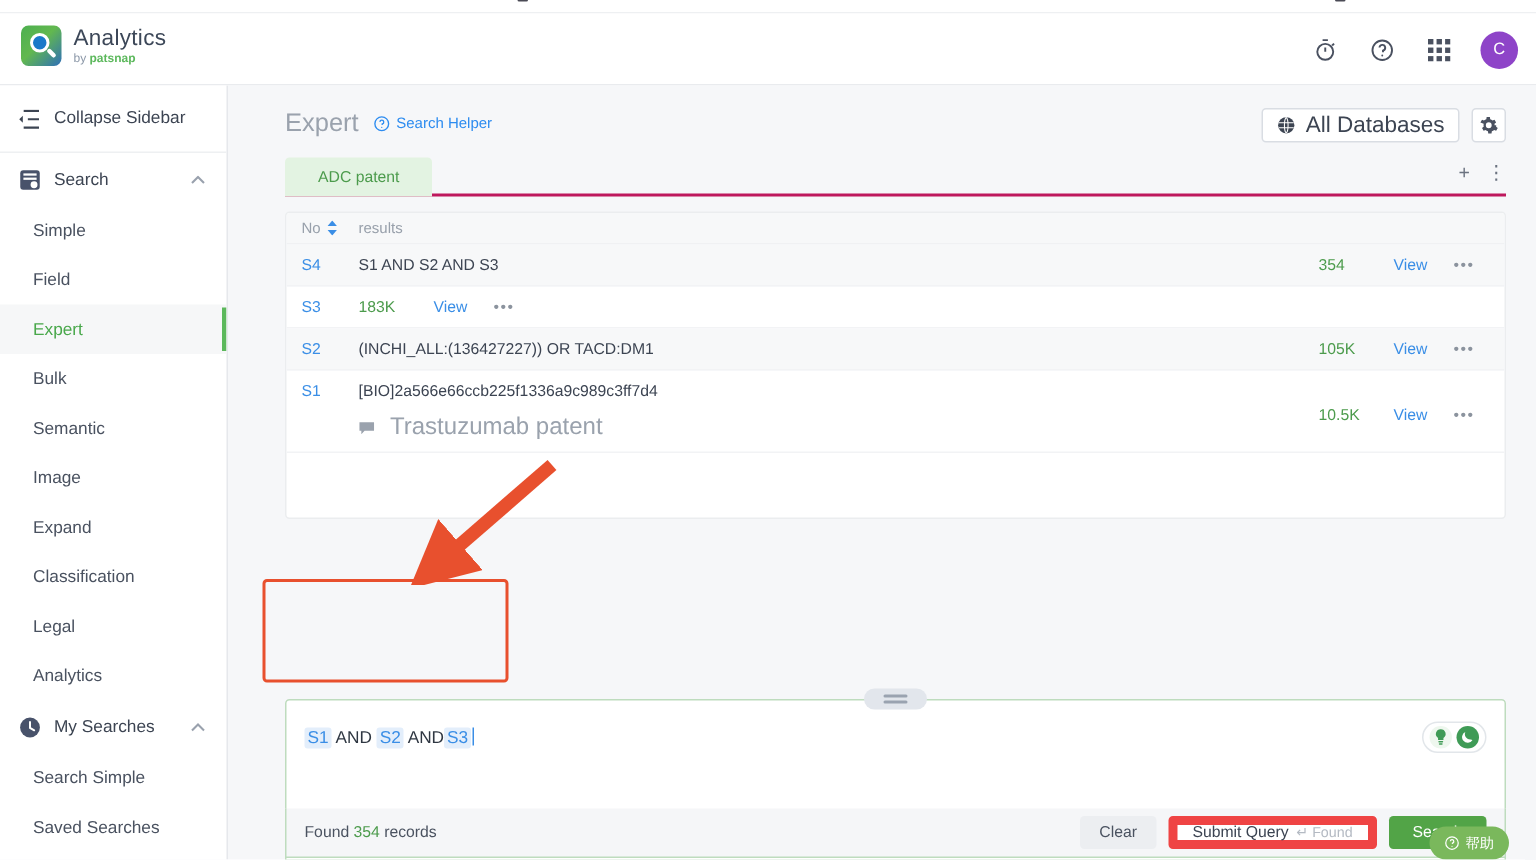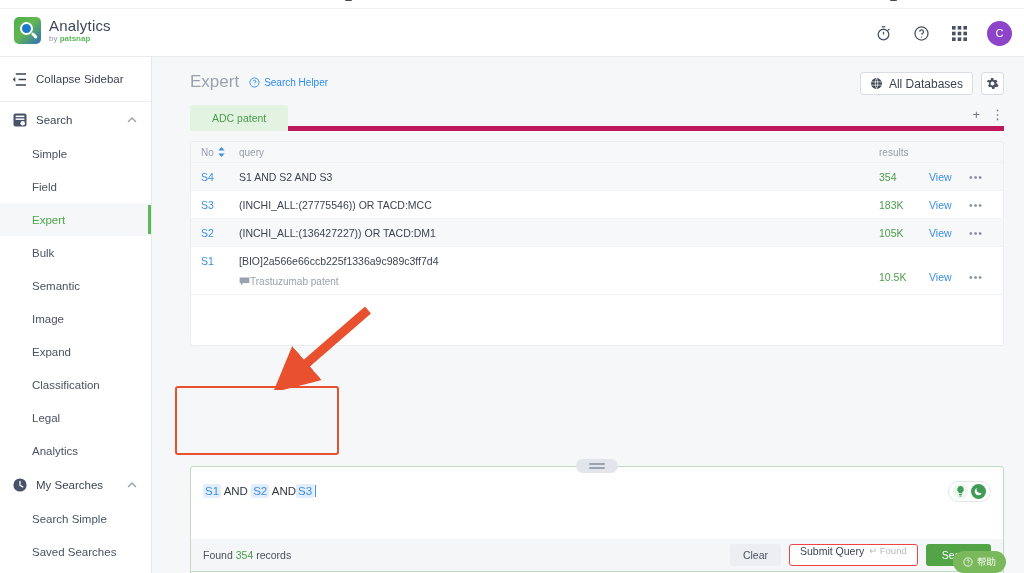--- a/index.html
+++ b/index.html
@@ -43,41 +43,41 @@
   
   .sidebar { position:absolute; left:0; top:57px; width:152px; height:516px;
              background:#fff; border-right:1px solid #e6e8ec; overflow:hidden; }
   .collapse-row { height:45px; display:flex; align-items:center; gap:9px; padding-left:12px;
                   border-bottom:1px solid #eef0f2; cursor:pointer;}
   .collapse-row .label { font-size:11.5px; color:#3c4452; }
   .sb-group { height:35px; display:flex; align-items:center; padding-left:12px; cursor:pointer; }
   .sb-group .gi { width:15px; height:15px; margin-right:9px; display:flex; align-items:center; justify-content:center;}
   .sb-group .gl { font-size:11.5px; color:#3c4452; flex:1; }
   .sb-group .chev { margin-right:14px; color:#99a1ad; font-size:9px; }
-  .sb-item { height:33px; display:flex; align-items:center; padding-left:32px;
+  .sb-item { height:33px; display:flex; align-items:center; padding-left:22px;
              font-size:11.5px; color:#4a5260; cursor:pointer; position:relative;}
   .sb-item.active { color:#49a84b; background:#f6f7f8; }
   .sb-item.active::after { content:""; position:absolute; right:0; top:2px; bottom:2px; width:3px; background:#5cb85c;}
 
   
   .main { position:absolute; left:152px; top:57px; width:872px; height:516px; background:#f6f7f9; }
 
   .page-head { position:absolute; left:38px; top:15px; display:flex; align-items:center; gap:10px; }
   .page-title { font-size:17px; color:#9aa2ad; font-weight:400; }
   .search-helper { display:flex; align-items:center; gap:4px; font-size:10px; color:#2d8cf0; cursor:pointer;}
   .hd-right { position:absolute; right:20px; top:15px; display:flex; align-items:center; gap:8px; }
   .db-btn { height:23px; border:1px solid #d9dde3; background:#fff; border-radius:3px;
-            display:flex; align-items:center; gap:6px; padding:0 9px; font-size:12px;
+            display:flex; align-items:center; gap:6px; padding:0 9px; font-size:15px;
             color:#3c4452; cursor:pointer;}
   .gear-btn { width:23px; height:23px; border:1px solid #d9dde3; background:#fff; border-radius:3px;
               display:flex; align-items:center; justify-content:center; cursor:pointer;}
 
   
   .tab-row { position:absolute; left:38px; right:20px; top:48px; height:26px;
-             border-bottom:5px solid #be185d; }
+             border-bottom:2px solid #be185d; }
   .tab { height:26px; background:#e3f3e2; border-radius:3px 3px 0 0; display:inline-flex;
          align-items:center; padding:0 22px; font-size:10.5px; color:#4c9b4c; cursor:pointer;}
   .tab-actions { position:absolute; right:0; top:3px; display:flex; align-items:center; gap:11px; }
   .tab-ico { font-size:13px; color:#6b7380; cursor:pointer; line-height:1;}
 
   
   .qcard { position:absolute; left:38px; right:20px; top:84px; height:205px;
            background:#fff; border:1px solid #ebedef; border-radius:3px; overflow:hidden;}
   .qhead { height:21px; background:#f7f8f9; display:flex; align-items:center;
            font-size:10px; color:#98a0ab; border-bottom:1px solid #f0f1f3;}
@@ -88,21 +88,21 @@
   .c-more{ width:34px; }
   .qrow { display:flex; align-items:flex-start; min-height:27px; font-size:10.5px;
           border-bottom:1px solid #f2f3f5; }
   .qrow.alt { background:#f7f8f9; }
   .qrow > div { padding-top:8px; padding-bottom:7px; }
   .qrow .c-no { color:#3a8ee6; cursor:pointer; }
   .qrow .c-q { color:#3c4452; padding-right:10px; }
   .qrow .c-res{ color:#4c9b4c; }
   .qrow .c-view{ color:#3a8ee6; cursor:pointer; }
   .qrow .c-more{ color:#8b939e; letter-spacing:1px; cursor:pointer; }
-  .qnote { display:flex; align-items:center; gap:0; margin-top:9px; color:#9aa2ad; font-size:10px;}
+  .qnote { display:flex; align-items:center; gap:10px; margin-top:9px; color:#9aa2ad; font-size:16px;}
   .qrow.tall .c-res, .qrow.tall .c-view, .qrow.tall .c-more { padding-top:24px; }
 
   
   .editor { position:absolute; left:38px; right:20px; top:409px; height:108px;
             background:#fff; border:1px solid #bedcbe; border-radius:3px 3px 0 0; }
   .resize-bar { position:absolute; left:0; right:0; top:-1px; height:2px; }
   .grip { position:absolute; left:50%; transform:translateX(-50%); top:-7px; width:42px; height:14px;
           background:#e2e6ec; border-radius:7px; display:flex; flex-direction:column;
           align-items:center; justify-content:center; gap:2px; cursor:ns-resize;}
   .grip i { display:block; width:16px; height:2px; background:#9aa3b0; border-radius:1px;}
@@ -129,21 +129,21 @@
   
   .footbar { position:absolute; left:38px; right:20px; top:482px; height:33px;
              background:#f5f6f8; border:1px solid #bedcbe; border-top:none;
              display:flex; align-items:center; padding:0 12px; }
   .found { font-size:10.5px; color:#4a5260; }
   .found b { color:#4c9b4c; font-weight:400; }
   .foot-right { margin-left:auto; display:flex; align-items:center; gap:8px; }
   .btn-clear { height:22px; padding:0 13px; font-size:10.5px; color:#4a5260;
                background:#eceef1; border-radius:3px; display:flex; align-items:center; cursor:pointer;}
   .btn-submit { height:22px; padding:0 10px; font-size:10.5px; color:#3c4452; background:#fff;
-                border:1px solid #ef4444; border-radius:3px; display:flex; align-items:flex-start;
+                border:6px solid #ef4444; border-radius:3px; display:flex; align-items:center;
                 gap:5px; cursor:pointer;}
   .btn-submit .ent { color:#b4bac3; font-size:9.5px; }
   .btn-search { height:22px; padding:0 16px; font-size:10.5px; color:#fff; background:#52a councilor;
                 background:#52a447; border-radius:3px; display:flex; align-items:center; cursor:pointer;}
 
   
   .help-fab { position:absolute; right:18px; top:494px; height:22px; background:#7ab85c;
               border-radius:11px; display:flex; align-items:center; gap:4px; padding:0 10px;
               color:#fff; font-size:9.5px; cursor:pointer; }
 
@@ -333,37 +333,35 @@
 
     <div class="qcard">
       <div class="qhead">
         <div class="c-no">
           <span>No</span>
           <svg width="7" height="10" viewBox="0 0 7 10" fill="#3a8ee6">
             <path d="M3.5 0L6.6 3.6H0.4z"></path>
               <path d="M3.5 10L0.4 6.4h6.2z"></path>
           </svg>
         </div>
-        <div class="c-q">query</div>
         <div class="c-res">results</div>
         <div class="c-view"></div>
         <div class="c-more"></div>
       </div>
 
       <div class="qrow alt">
         <div class="c-no">S4</div>
         <div class="c-q">S1 AND S2 AND S3</div>
         <div class="c-res">354</div>
         <div class="c-view">View</div>
         <div class="c-more">•••</div>
       </div>
 
       <div class="qrow">
         <div class="c-no">S3</div>
-        <div class="c-q">(INCHI_ALL:(27775546)) OR TACD:MCC</div>
         <div class="c-res">183K</div>
         <div class="c-view">View</div>
         <div class="c-more">•••</div>
       </div>
 
       <div class="qrow alt">
         <div class="c-no">S2</div>
         <div class="c-q">(INCHI_ALL:(136427227)) OR TACD:DM1</div>
         <div class="c-res">105K</div>
         <div class="c-view">View</div>

